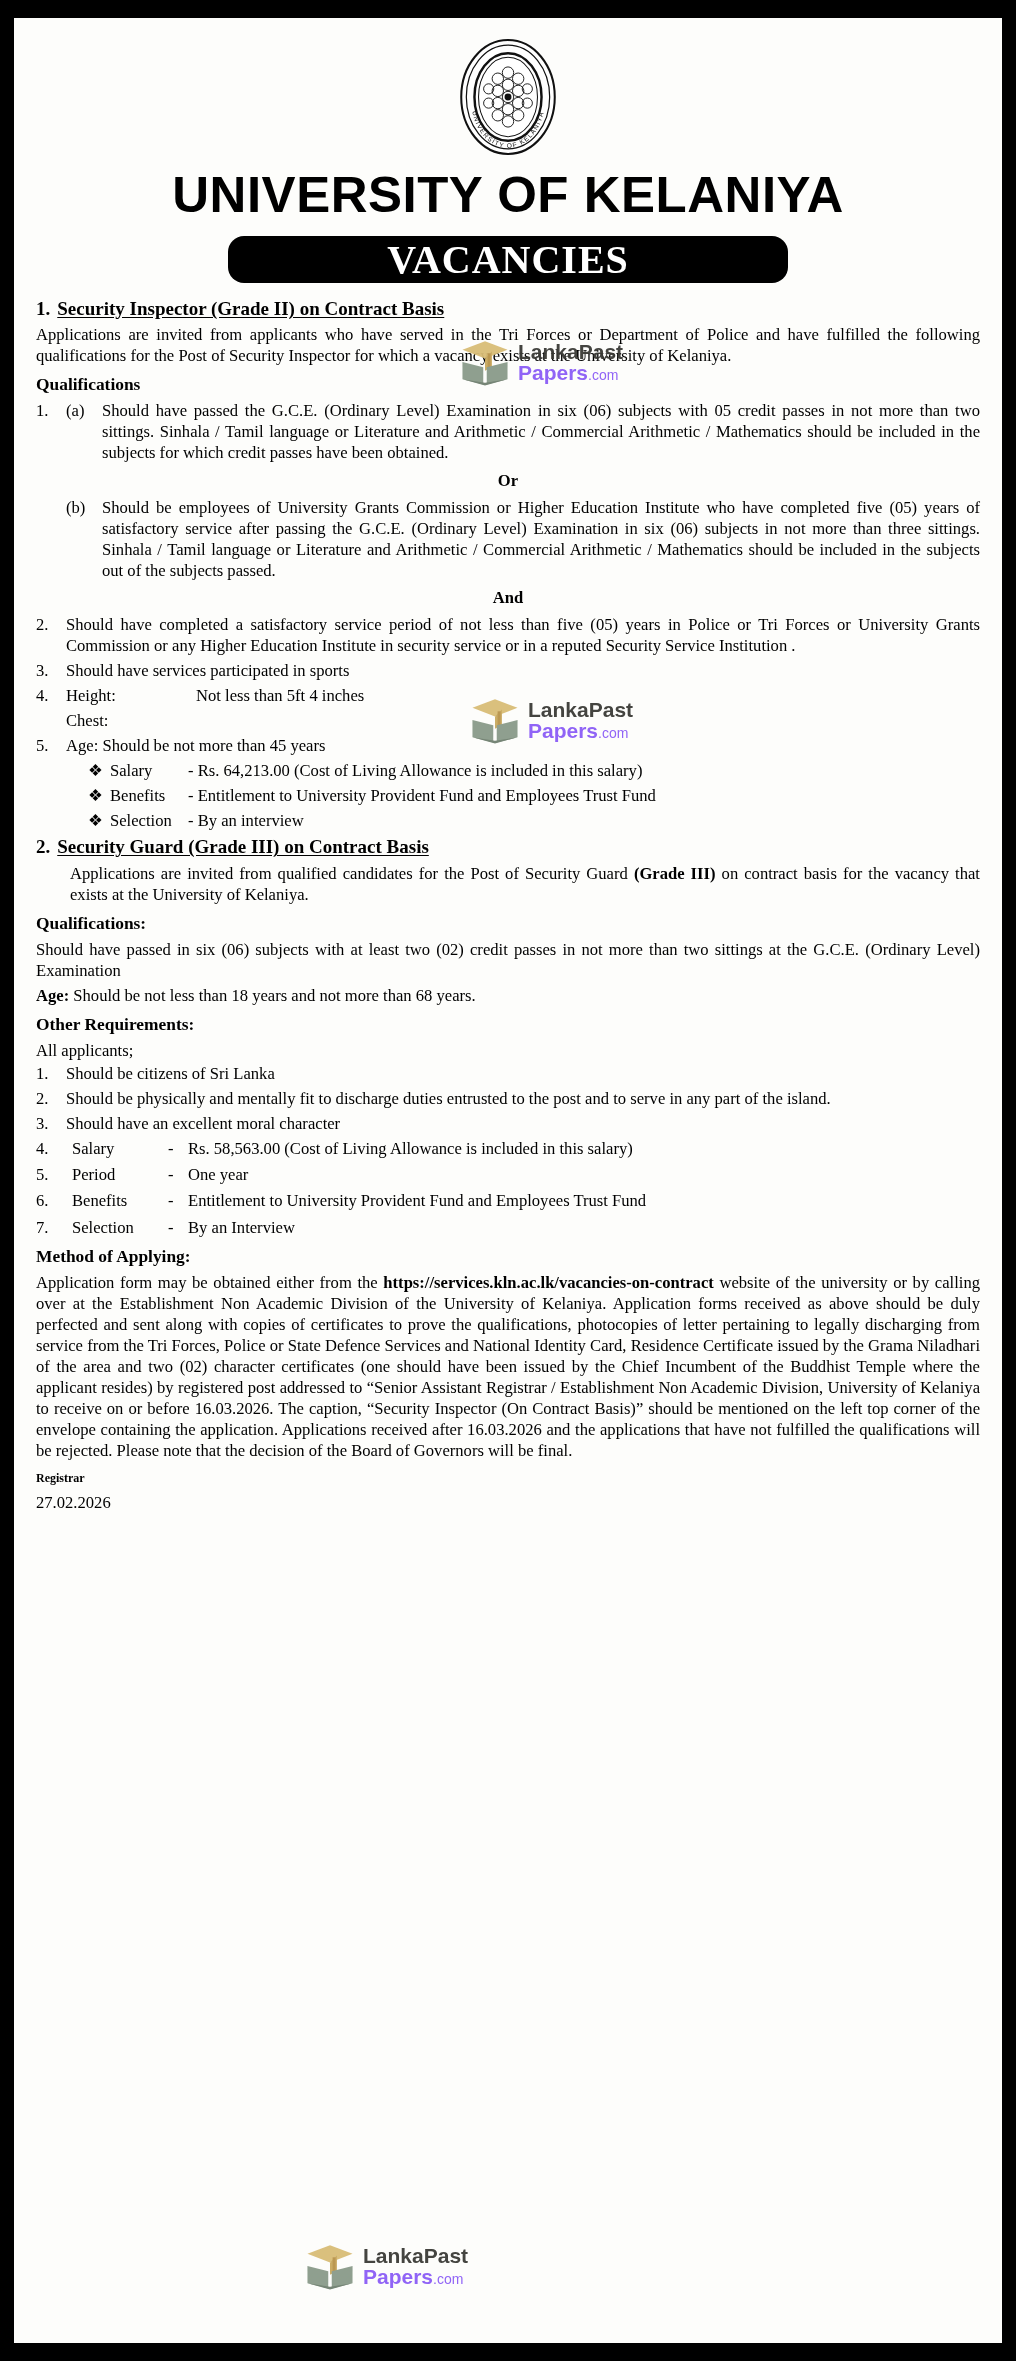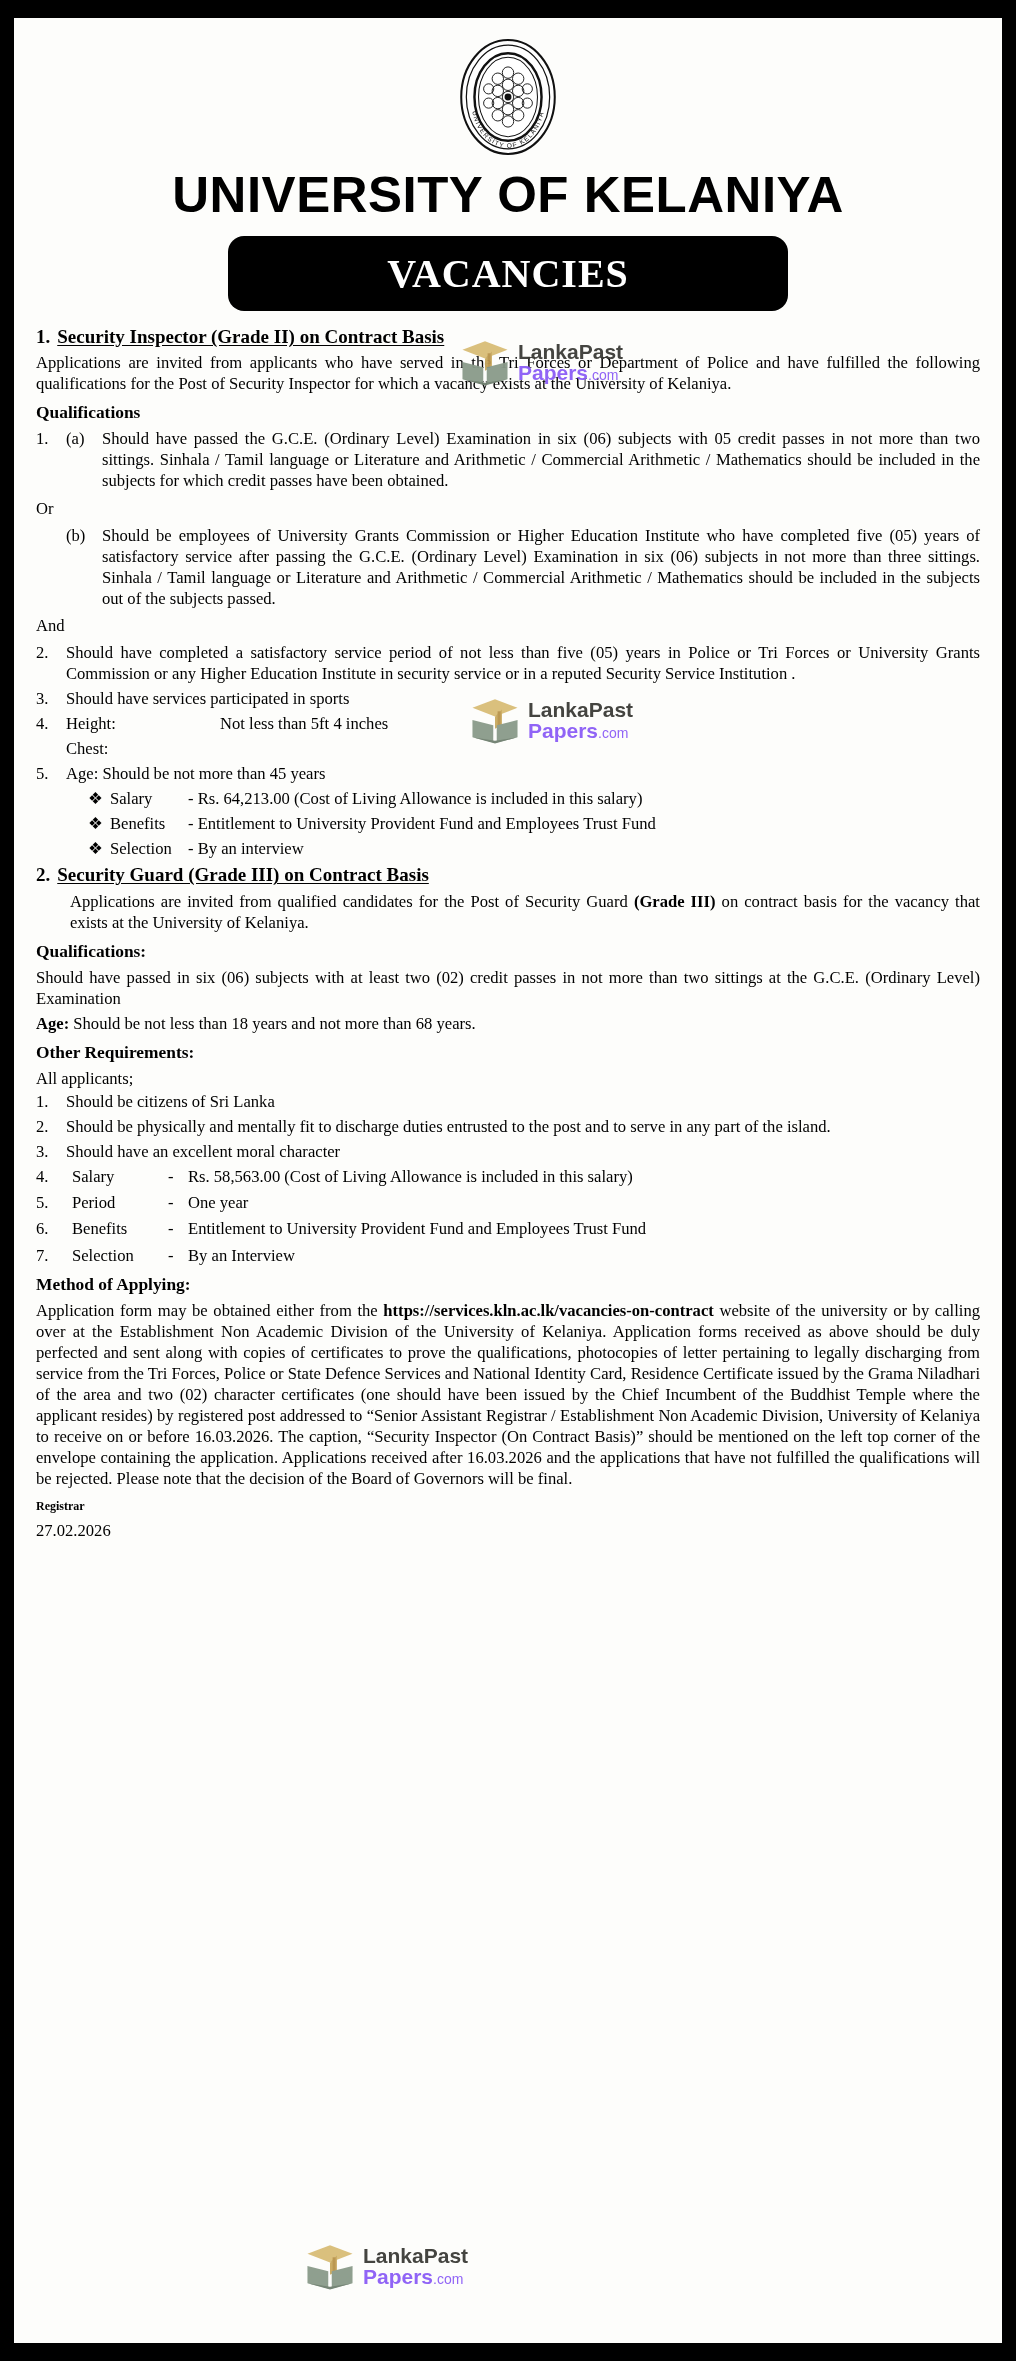--- a/index.html
+++ b/index.html
@@ -34,21 +34,21 @@
     font-family:"Liberation Sans","DejaVu Sans",sans-serif;
     font-weight:700;
     font-size:50px;
     letter-spacing:0.5px;
     line-height:1;
     margin:12px 0 0 0;
     transform:scaleX(1.02);
   }
   .vac-banner{
     margin:16px auto 0 auto;
-    width:560px;height:75px;
+    width:560px;height:47px;
     background:#000;
     border-radius:16px;
     display:flex;align-items:center;justify-content:center;
   }
   .vac-banner span{
     color:#fff;
     font-family:"Liberation Serif","DejaVu Serif",serif;
     font-weight:700;
     font-size:40px;
     letter-spacing:1px;
@@ -60,32 +60,32 @@
   .sec-head{
     font-weight:700;font-size:19px;
     margin:0 0 3px 0;
     display:flex;gap:7px;align-items:baseline;
   }
   .sec-head .num{text-decoration:none;}
   .sec-head .ttl{text-decoration:underline;text-underline-offset:2px;}
   p{margin:0 0 4px 0;text-align:justify;}
   .indent{margin-left:34px;}
   .bold{font-weight:700;}
-  .center{text-align:left;margin:6px 0 6px 0;}
+  .center{text-align:center;margin:6px 0 6px 0;font-weight:bold;}
   .sub-head{font-weight:700;font-size:17.4px;margin:7px 0 5px 0;}
   .tight{margin-bottom:2px;}
 
   
   .row{display:flex;margin:0 0 4px 0;}
   .row .mk{flex:0 0 auto;}
   .row .tx{flex:1 1 auto;text-align:justify;}
   .mk-n{width:30px;}
   .mk-a{width:36px;}
 
-  .kv{display:flex;gap:24px;}
+  .kv{display:flex;}
   .kv .k{flex:0 0 130px;}
   .kv .v{flex:1 1 auto;}
 
   .bullets{margin:4px 0 4px 52px;}
   .bullet{display:flex;margin-bottom:4px;}
   .bullet .bm{flex:0 0 22px;}
   .bullet .bl{flex:0 0 78px;}
   .bullet .bt{flex:1 1 auto;}
 
   .numrow{display:flex;margin-bottom:5px;}

